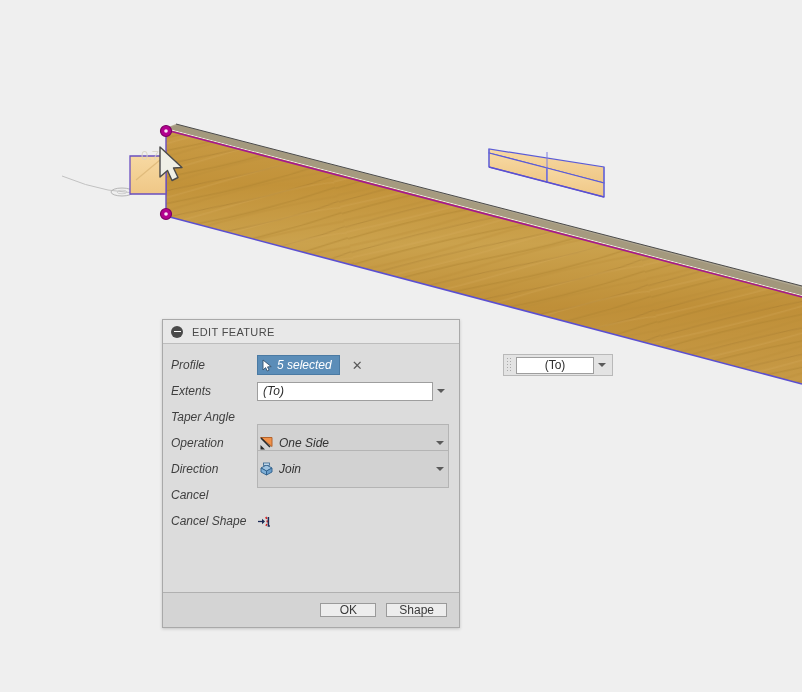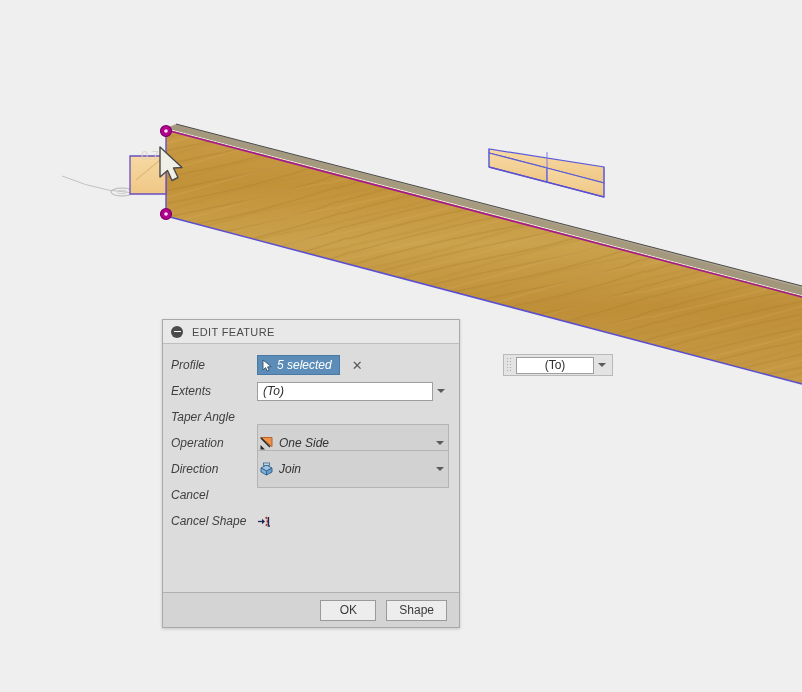--- a/index.html
+++ b/index.html
@@ -163,21 +163,21 @@
     background: #d4d4d4;
     border-top: 1px solid #b0b0b0;
     display: flex;
     align-items: center;
     justify-content: flex-end;
     padding-right: 12px;
     gap: 10px;
   }
   .dlg-btn {
     min-width: 56px;
-    height: 21px;
+    height: 14px;
     background: #ededed;
     border: 1px solid #9a9a9a;
     box-sizing: border-box;
     font-size: 12px;
     color: #3a3a3a;
     display: flex;
     align-items: center;
     justify-content: center;
     padding: 0 12px;
   }

